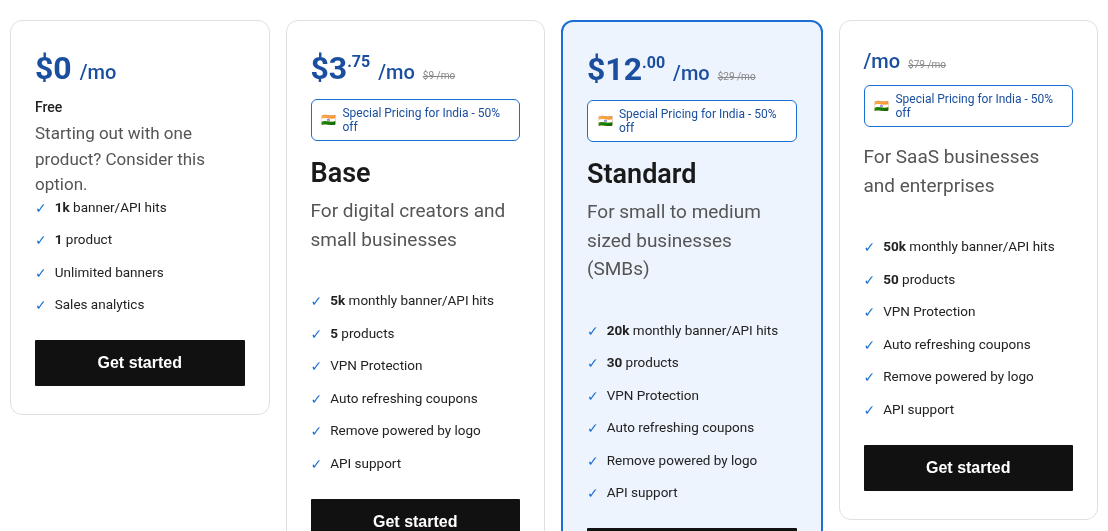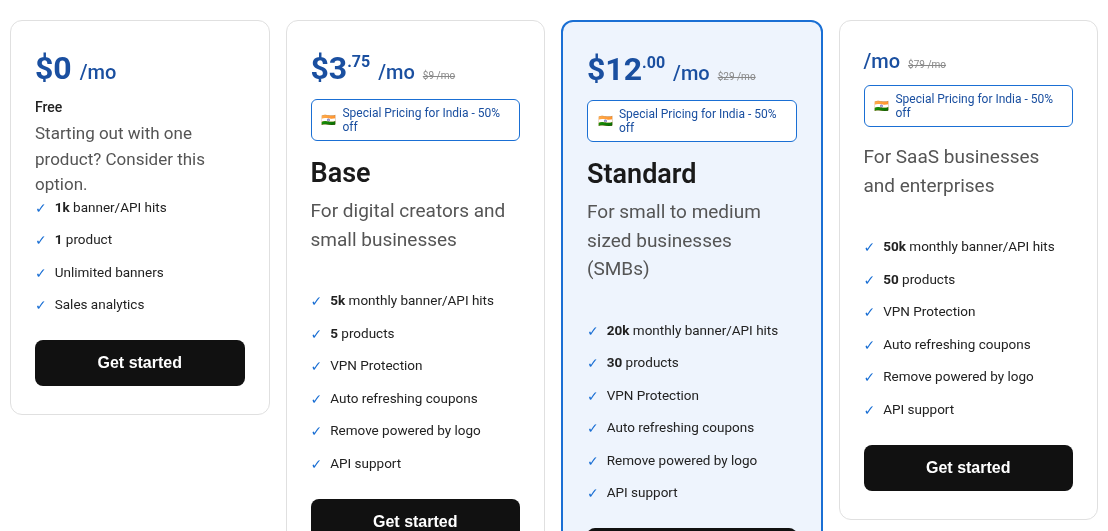--- a/index.html
+++ b/index.html
@@ -105,21 +105,21 @@
     }
     .feature-bold {
       font-weight: 700;
     }
     .get-started-btn {
       display: block;
       width: 100%;
       background: #111;
       color: #fff;
       border: none;
-      border-radius: 8px;
+      border-radius: 1px;
       padding: 14px 0;
       font-size: 16px;
       font-weight: 600;
       cursor: pointer;
       text-align: center;
     }
     .free-title {
       font-size: 14px;
       font-weight: 500;
       color: #222;

